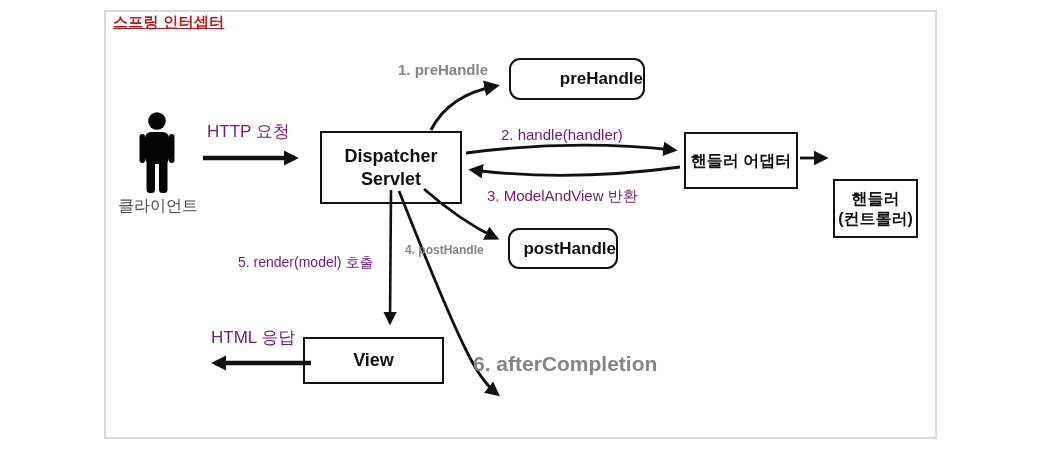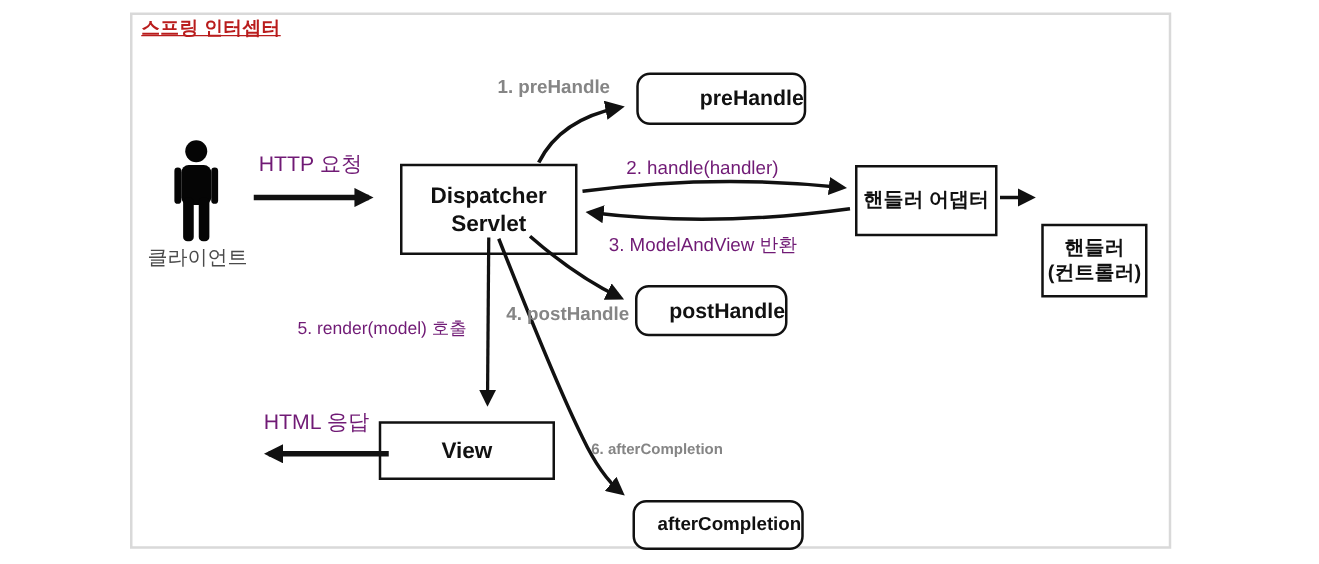--- a/index.html
+++ b/index.html
@@ -93,41 +93,38 @@
 
   <div class="node" style="left:684px;top:132px;width:114px;height:57px;font-size:16px;">
     <span class="l">핸들러 어댑터</span>
   </div>
 
   <div class="node" style="left:833px;top:131px;width:85px;height:59px;font-size:16px;margin-top:48px;">
     <span class="l">핸들러</span>
     <span class="l">(컨트롤러)</span>
   </div>
 
-  <div class="node rounded" style="left:508px;top:228px;width:122px;height:41px;font-size:17px;">
+  <div class="node rounded" style="left:508px;top:228px;width:110px;height:41px;font-size:17px;">
     <span class="l">postHandle</span>
   </div>
 
   <div class="node" style="left:303px;top:337px;width:141px;height:47px;font-size:18px;">
     <span class="l">View</span>
   </div>
 
-  <div class="node rounded" style="left:506px;top:400px;width:137px;height:40px;font-size:15px;">
-    <span class="l">afterCompletion</span>
-  </div>
 
   <div class="gray-label" style="left:207px;top:120px;font-size:17px;">HTTP 요청</div>
 
   <div class="gray-label bold" style="left:398px;top:61px;font-size:15px;">1. preHandle</div>
 
   <div class="gray-label" style="left:501px;top:126px;font-size:15px;">2. handle(handler)</div>
 
   <div class="gray-label" style="left:487px;top:187px;font-size:15px;">3. ModelAndView 반환</div>
 
-  <div class="gray-label bold" style="left:405px;top:243px;font-size:15px;">4. postHandle</div>
+  <div class="gray-label bold" style="left:405px;top:243px;font-size:12px;">4. postHandle</div>
 
   <div class="gray-label" style="left:238px;top:254px;font-size:14px;">5. render(model) 호출</div>
 
-  <div class="gray-label bold" style="left:473px;top:352px;font-size:12px;">6. afterCompletion</div>
+  <div class="gray-label bold" style="left:473px;top:352px;font-size:21px;">6. afterCompletion</div>
 
   <div class="gray-label" style="left:211px;top:326px;font-size:17px;">HTML 응답</div>
 
 </div>
 
 </body></html>

